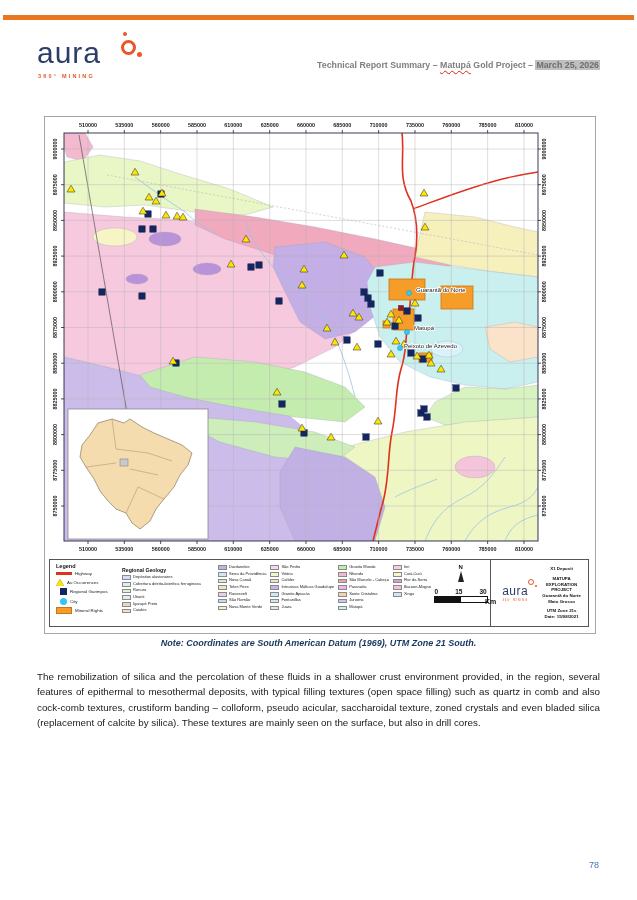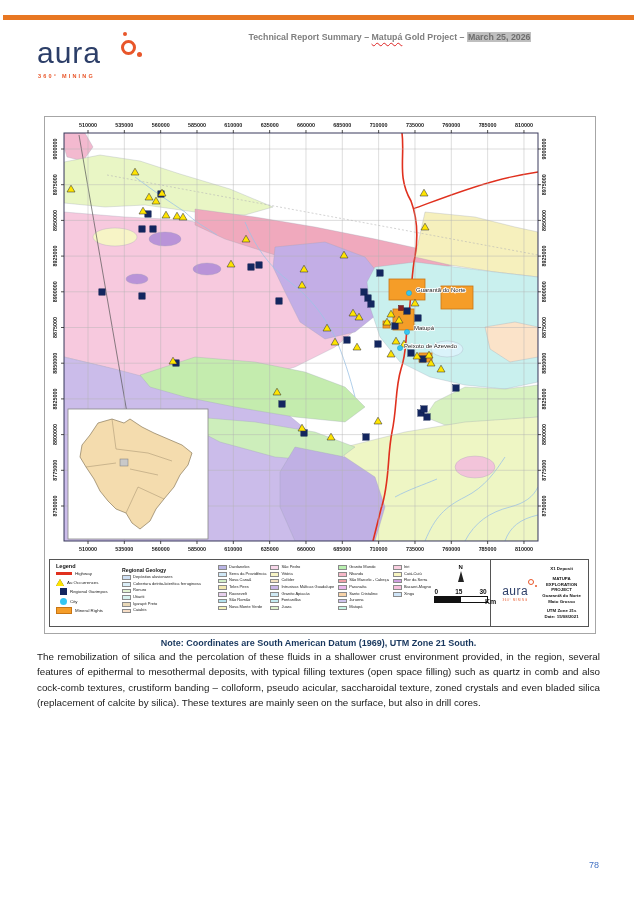--- a/index.html
+++ b/index.html
@@ -7,21 +7,21 @@
         font-family:"Liberation Sans",sans-serif;overflow:hidden;}
   
   #top-bar{position:absolute;left:3px;top:15px;width:631px;height:5px;background:#E87722;}
   #logo{position:absolute;left:37px;top:26px;width:120px;height:60px;}
   #logo .logo-text{position:absolute;left:0;top:12px;font-size:30px;letter-spacing:1px;
         color:#2C3E68;font-weight:400;line-height:1;}
   #logo .logo-ring{position:absolute;left:84px;top:14px;width:9px;height:9px;border:3px solid #E8562A;border-radius:50%;}
   #logo .logo-dot1{position:absolute;left:86px;top:6px;width:4px;height:4px;background:#E8562A;border-radius:50%;}
   #logo .logo-dot2{position:absolute;left:100px;top:26px;width:5px;height:5px;background:#E8562A;border-radius:50%;}
   #logo .logo-sub{position:absolute;left:1px;top:47px;font-size:5.5px;letter-spacing:2.2px;color:#E8562A;font-weight:bold;}
-  #doc-title{position:absolute;right:37px;top:32px;width:420px;text-align:center;
+  #doc-title{position:absolute;right:37px;top:60px;width:420px;text-align:right;
         font-size:8.8px;font-weight:bold;color:#7F7F7F;}
   #doc-title .misspell{text-decoration:underline wavy #d22 1px;text-underline-offset:2px;}
   #doc-title .hl{background:#BFBFBF;color:#6E6E6E;padding:0 1px;}
   
   #figure{position:absolute;left:44px;top:116px;width:550px;height:516px;background:#fff;
         border:1px solid #a6a6a6;}
   #map-svg{position:absolute;left:0;top:0;}
   .grid{stroke:#b3b3b3;stroke-width:0.45;}
   .tick{stroke:#222;stroke-width:0.8;}
   .ticklab{font-size:5.4px;font-weight:bold;fill:#1a1a1a;font-family:"Liberation Sans",sans-serif;}
@@ -72,24 +72,24 @@
   #tb-logo{width:44px;text-align:center;position:relative;}
   #tb-logo .t{font-size:12px;color:#2C3E68;letter-spacing:0.5px;}
   #tb-logo .ring{position:absolute;right:3px;top:-5px;width:4px;height:4px;border:1.4px solid #E8562A;border-radius:50%;}
   #tb-logo .dot{position:absolute;right:0;top:1px;width:2px;height:2px;background:#E8562A;border-radius:50%;}
   #tb-logo .sub{font-size:2.8px;color:#E8562A;letter-spacing:0.8px;}
   #tb-text{flex:1;text-align:center;font-size:4.4px;font-weight:bold;color:#111;line-height:1.3;}
   #tb-text .dep{margin-bottom:4px;}
   #tb-text .gap{height:4px;}
   
   #map-note{position:absolute;left:0;top:638px;width:637px;text-align:center;
-        font-size:9px;font-weight:bold;color:#17365D;}
+        font-size:9px;font-style:italic;font-weight:bold;color:#17365D;}
   #fig-caption{position:absolute;left:0;top:655px;width:637px;text-align:center;
         font-size:9px;font-style:italic;color:#E87722;}
-  #body-text{position:absolute;left:37px;top:649px;width:563px;text-align:justify;
+  #body-text{position:absolute;left:37px;top:669px;width:563px;text-align:justify;
         font-size:9.8px;line-height:1.58;color:#1a1a1a;}
   #page-num{position:absolute;right:38px;top:860px;font-size:9px;color:#4472C4;}
 </style>
 </head>
 <body>
 
 <div id="page">
 
   <div id="top-bar"></div>
 

